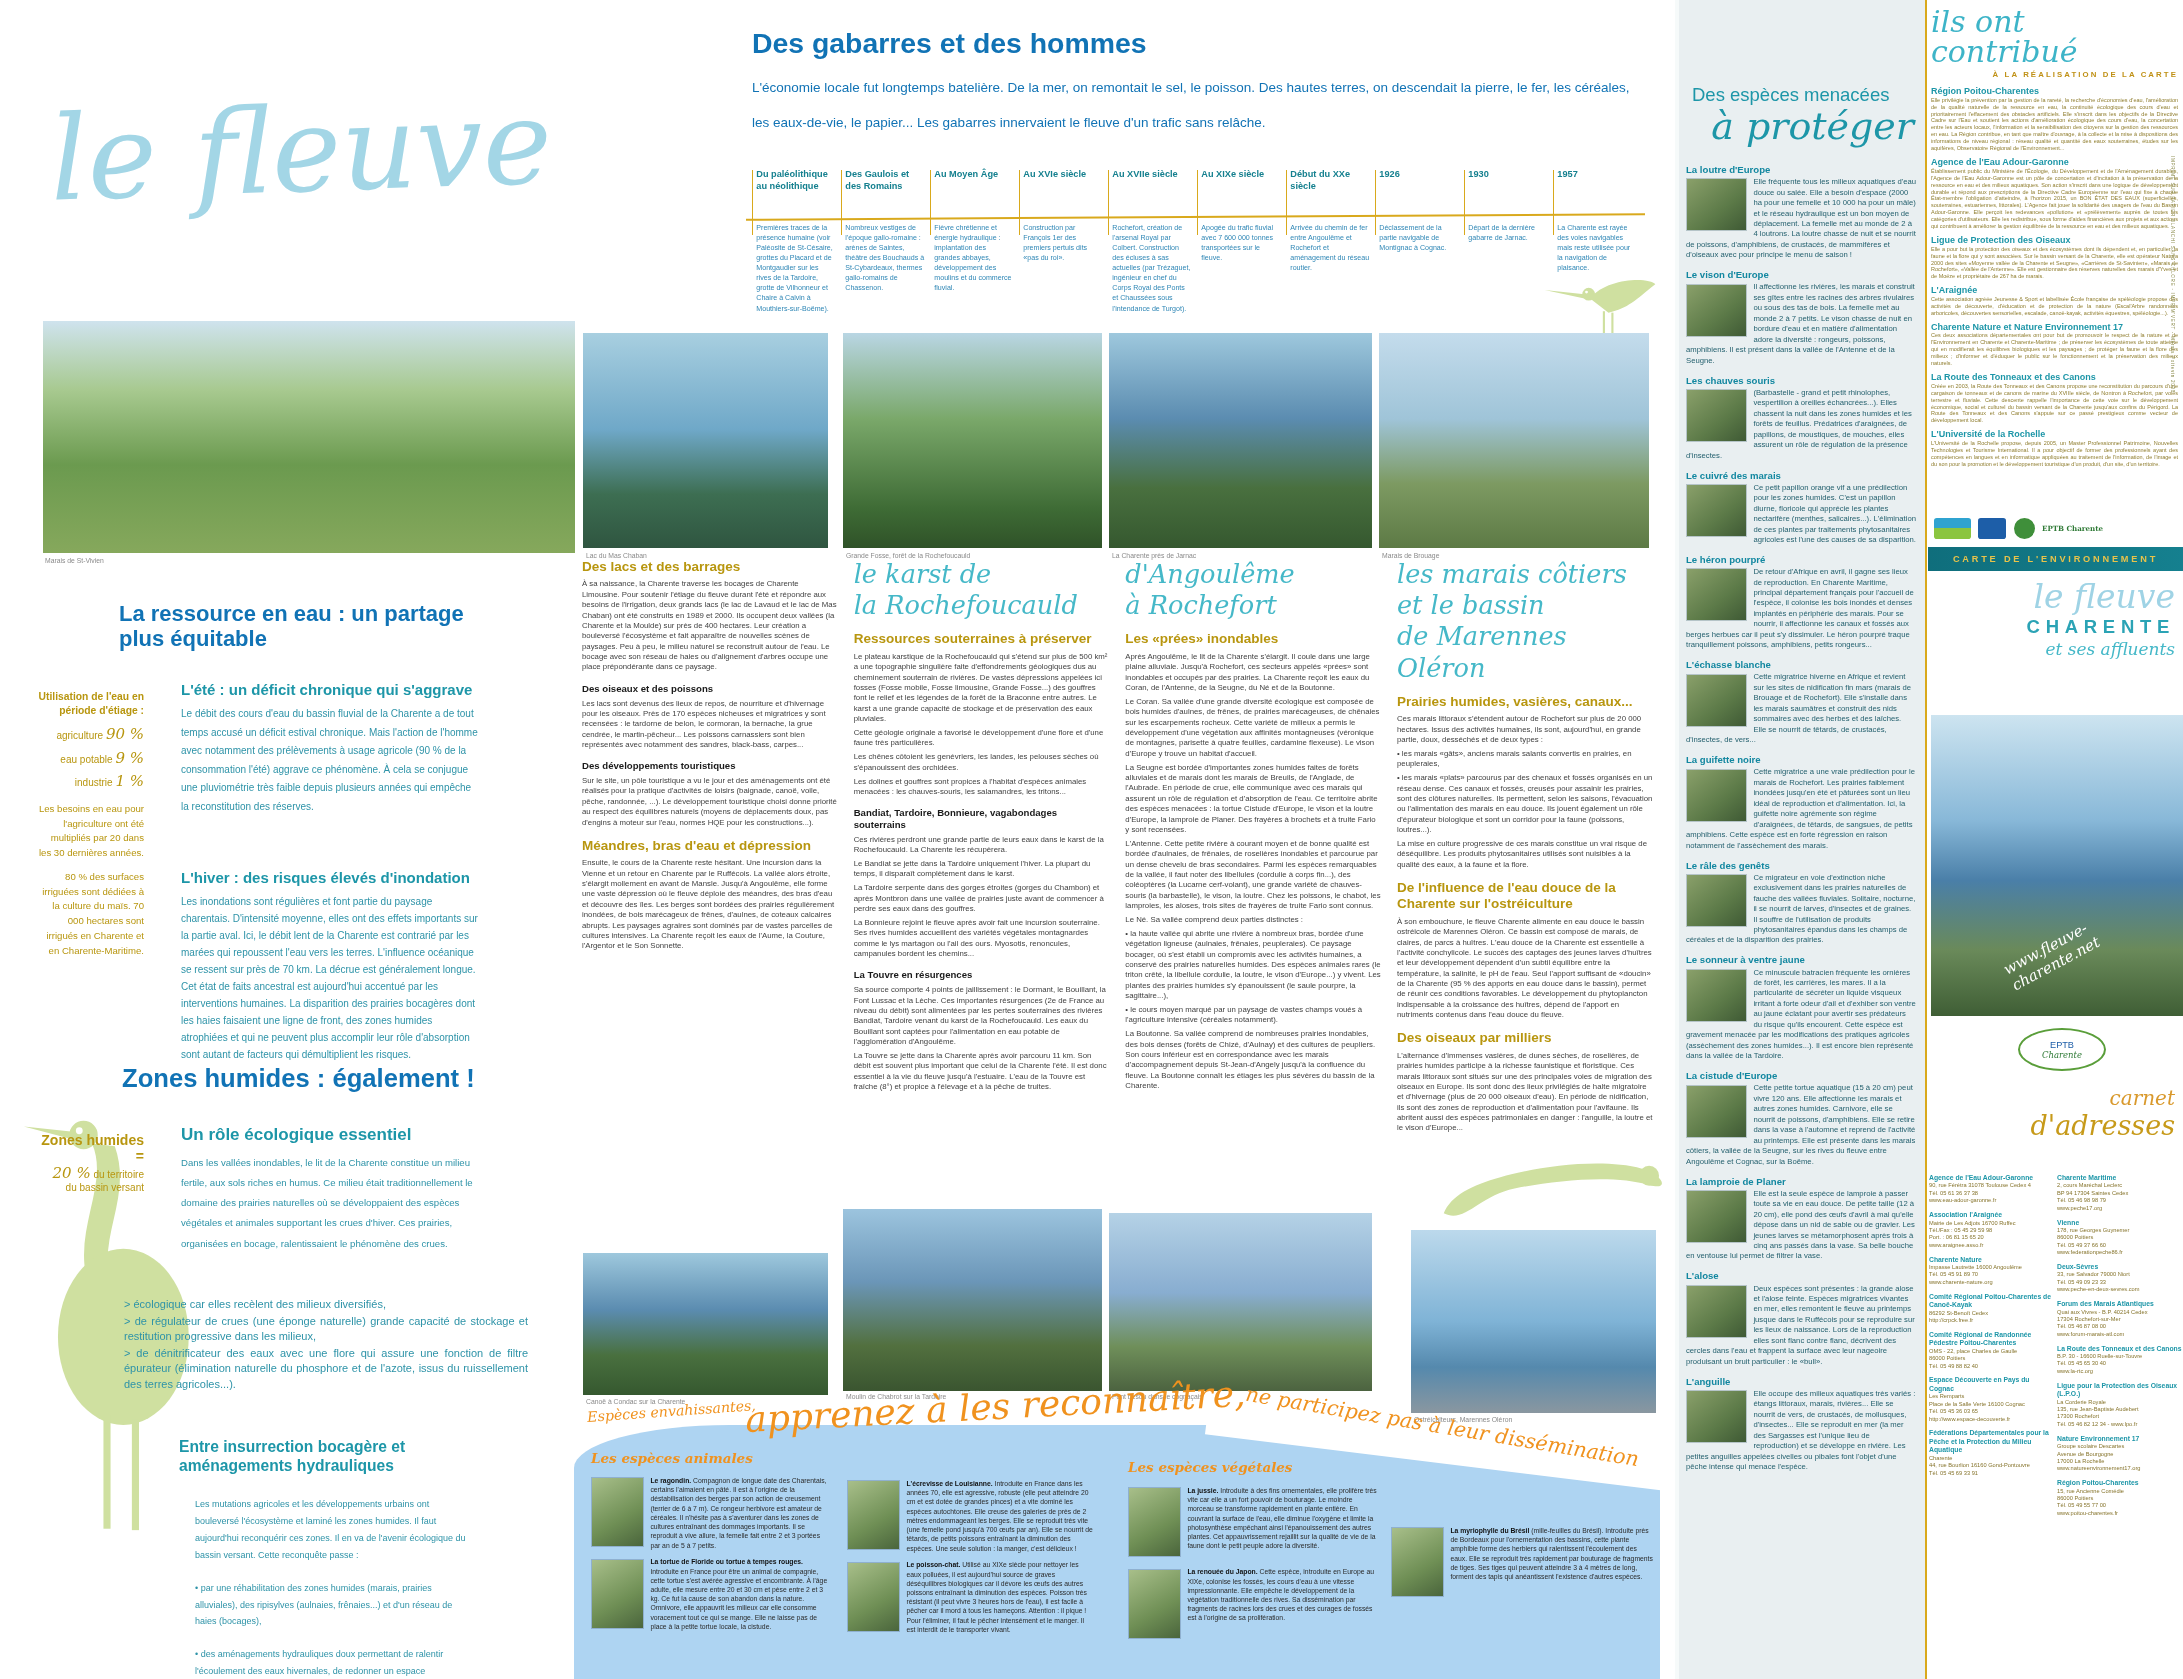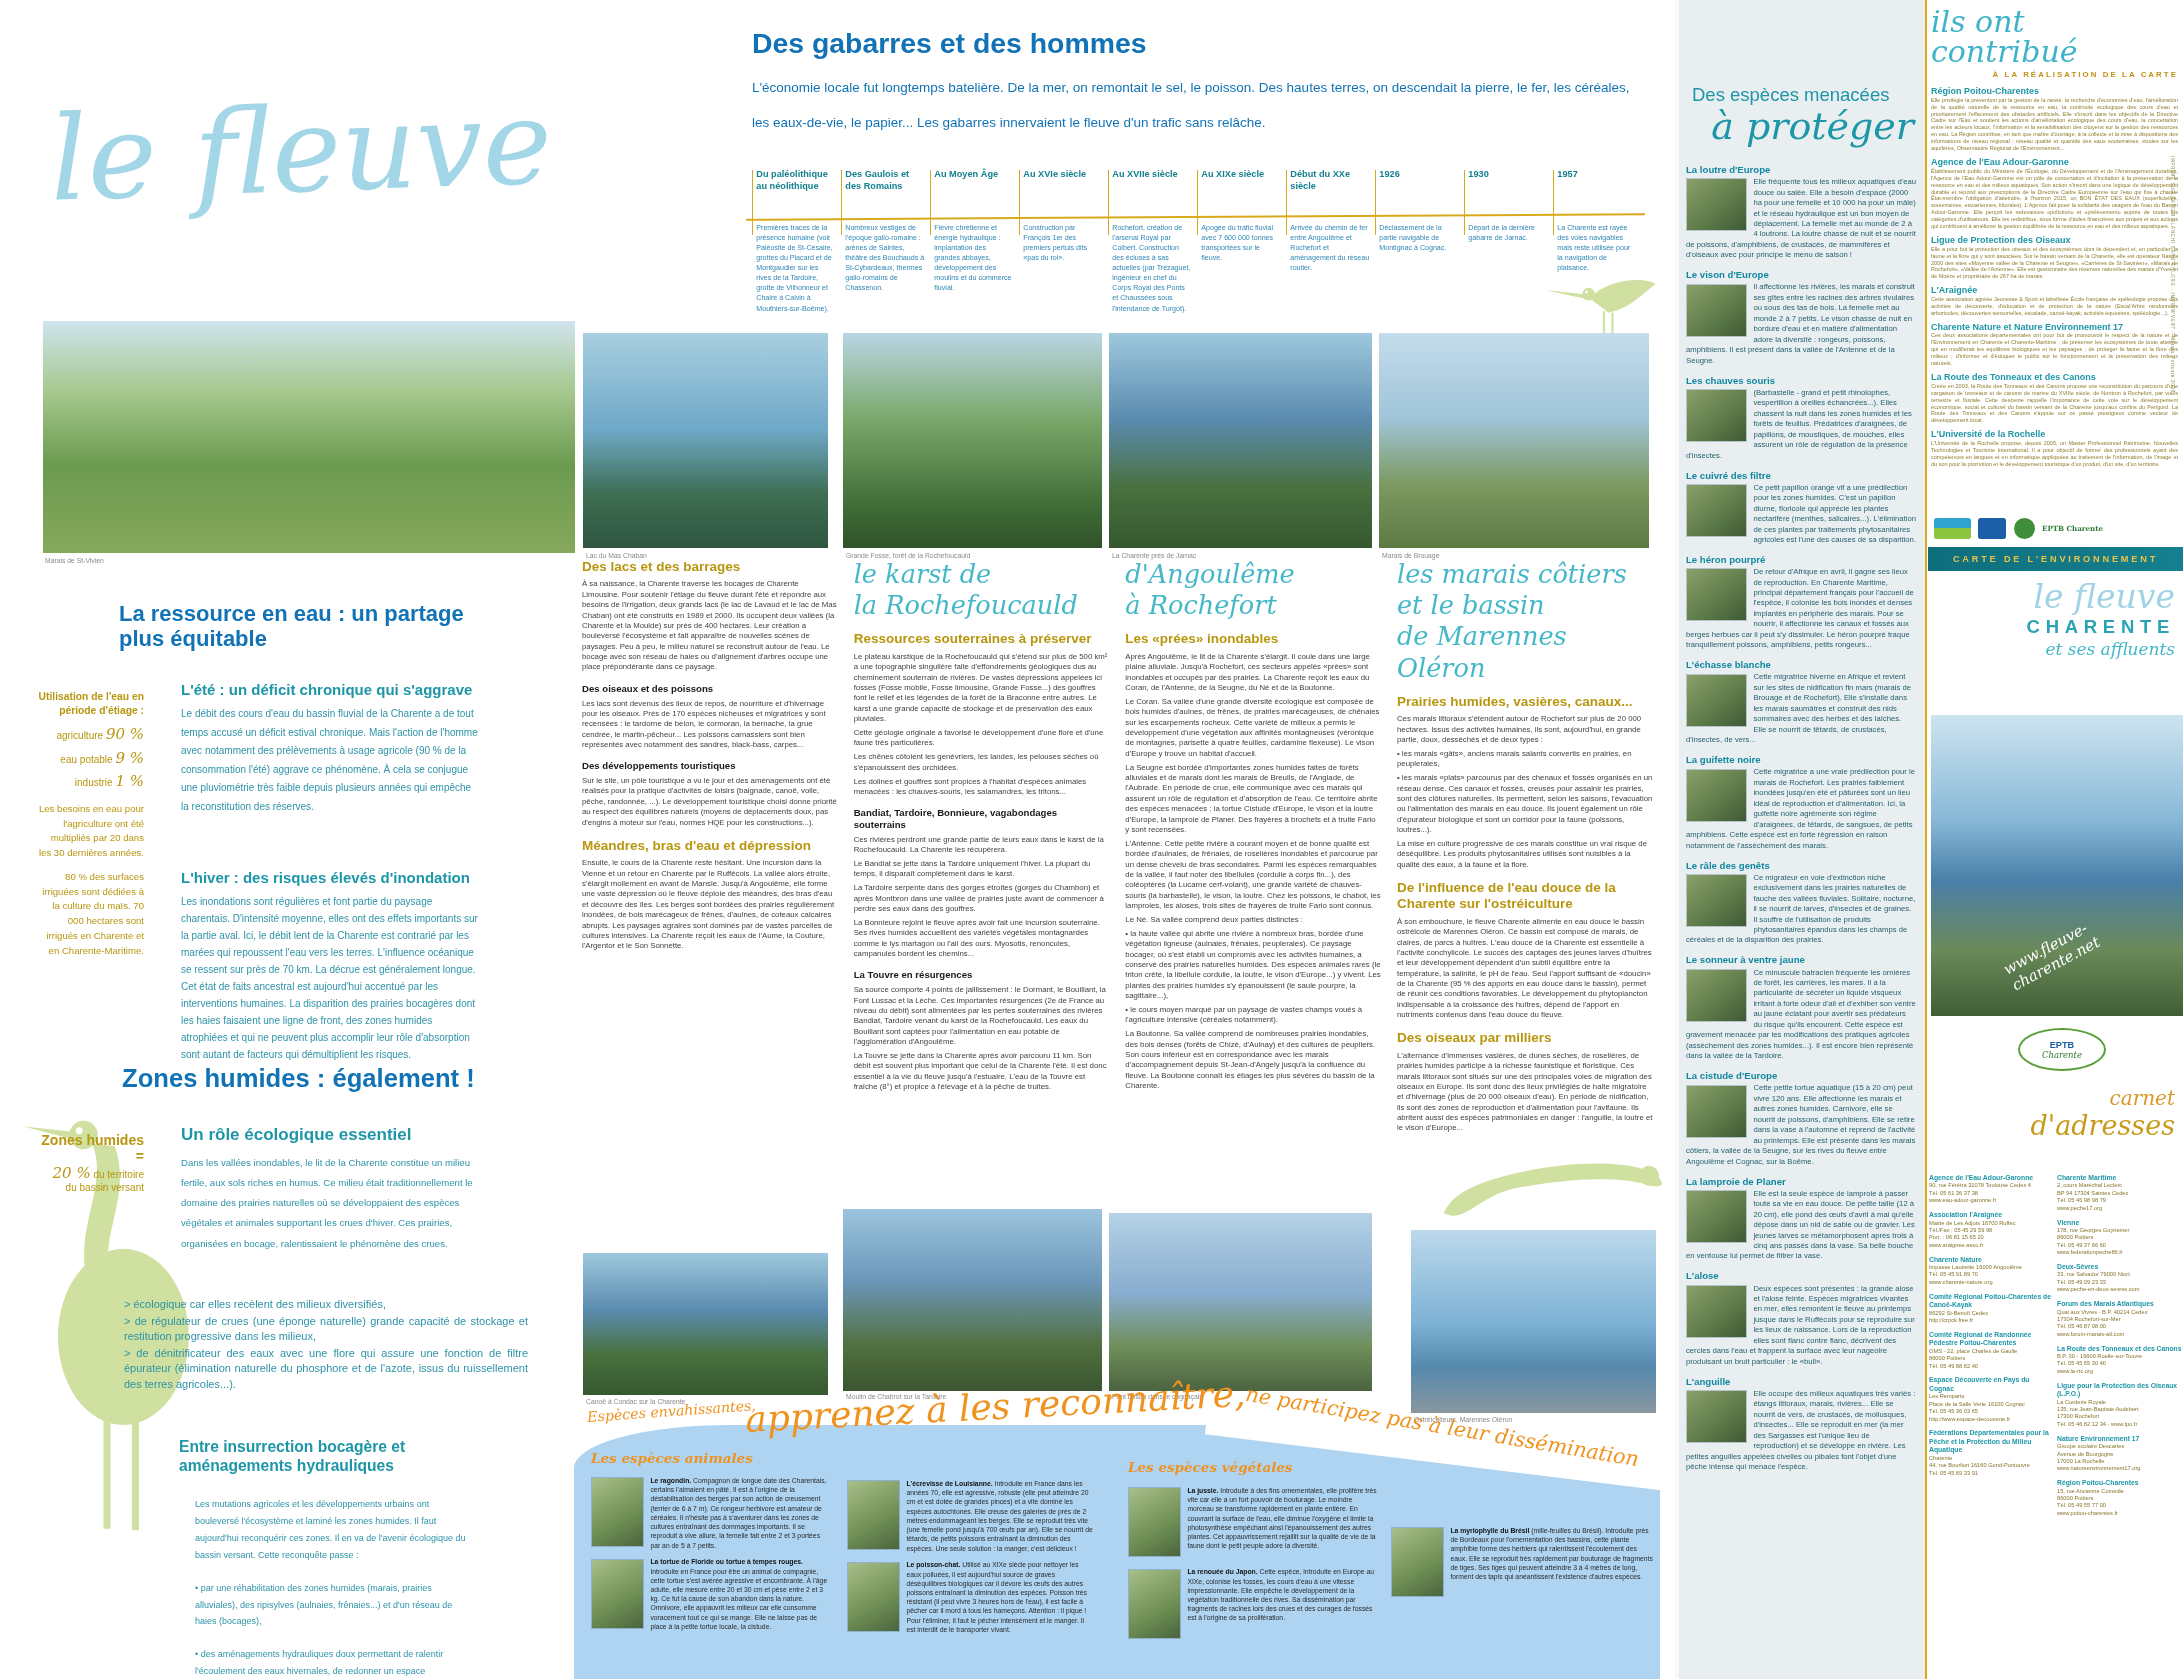--- a/index.html
+++ b/index.html
@@ -139,21 +139,21 @@
         background:linear-gradient(90deg,#0f6e7c,#15808f);display:flex;align-items:center;justify-content:center}
   .band span{font-size:9.2px;letter-spacing:2.8px;color:#e8c34a;font-weight:bold}
   .cover-title{position:absolute;left:1962px;top:580px;width:213px;text-align:right;z-index:5}
   .ct1{font-size:33px;color:#9fd3e5;line-height:1}
   .ct2{font-size:18.5px;letter-spacing:5.7px;color:#2ba3b5;font-weight:bold;margin-top:2.8px}
   .ct3{font-size:17px;color:#45b8c8;margin-top:1.4px}
   .cover-photo{left:1931px;top:715px;width:252px;height:301px;z-index:4}
   .cover-url{position:absolute;left:1998px;top:917px;font-size:15px;color:#fff;transform:rotate(-28deg);z-index:5}
   .eptb{position:absolute;left:2018px;top:1028px;width:88px;height:43px;border:2.1px solid #5a9e3a;border-radius:50%;
         display:flex;flex-direction:column;align-items:center;justify-content:center;z-index:5;background:#fff}
-  .eptb .e1{font-size:9.2px;font-weight:bold;color:#1d5ea8}
+  .eptb .e1{font-size:9.2px;font-weight:normal;color:#1d5ea8}
   .eptb .e2{font-size:8.5px;color:#2f7a36;font-family:"DejaVu Serif",serif;font-style:italic}
 
   
   .carnet-h{position:absolute;left:2019px;top:1086px;width:156px;text-align:right;z-index:5}
   .ca-small{font-size:20px;color:#d9992c}
   .ca-big{font-size:27px;color:#c79a1a}
   .ca-col{position:absolute;top:1174px;height:498px;overflow:hidden;z-index:5}
   .ca-1{left:1929px;width:122px}
   .ca-2{left:2057px;width:125px}
   .ca-entry{margin-bottom:6.4px}
@@ -526,21 +526,21 @@
         <div class="sp-text">Il affectionne les rivières, les marais et construit ses gîtes entre les racines des arbres rivulaires ou sous des tas de bois. La femelle met au monde 2 à 7 petits. Le vison chasse de nuit en bordure d'eau et en matière d'alimentation adore la diversité : rongeurs, poissons, amphibiens. Il est présent dans la vallée de l'Antenne et de la Seugne.</div>
       </div>
 
       <div class="sp-entry">
         <div class="sp-name">Les chauves souris</div>
         <div class="sp-thumb"></div>
         <div class="sp-text">(Barbastelle - grand et petit rhinolophes, vespertilion à oreilles échancrées...). Elles chassent la nuit dans les zones humides et les forêts de feuillus. Prédatrices d'araignées, de papillons, de moustiques, de mouches, elles assurent un rôle de régulation de la présence d'insectes.</div>
       </div>
 
       <div class="sp-entry">
-        <div class="sp-name">Le cuivré des filtre</div>
+        <div class="sp-name">Le cuivré des marais</div>
         <div class="sp-thumb"></div>
         <div class="sp-text">Ce petit papillon orange vif a une prédilection pour les zones humides. C'est un papillon diurne, floricole qui apprécie les plantes nectarifère (menthes, salicaires...). L'élimination de ces plantes par traitements phytosanitaires agricoles est l'une des causes de sa disparition.</div>
       </div>
 
       <div class="sp-entry">
         <div class="sp-name">Le héron pourpré</div>
         <div class="sp-thumb"></div>
         <div class="sp-text">De retour d'Afrique en avril, il gagne ses lieux de reproduction. En Charente Maritime, principal département français pour l'accueil de l'espèce, il colonise les bois inondés et denses implantés en périphérie des marais. Pour se nourrir, il affectionne les canaux et fossés aux berges herbues car il peut s'y dissimuler. Le héron pourpré traque tranquillement poissons, amphibiens, petits rongeurs...</div>
       </div>
 

